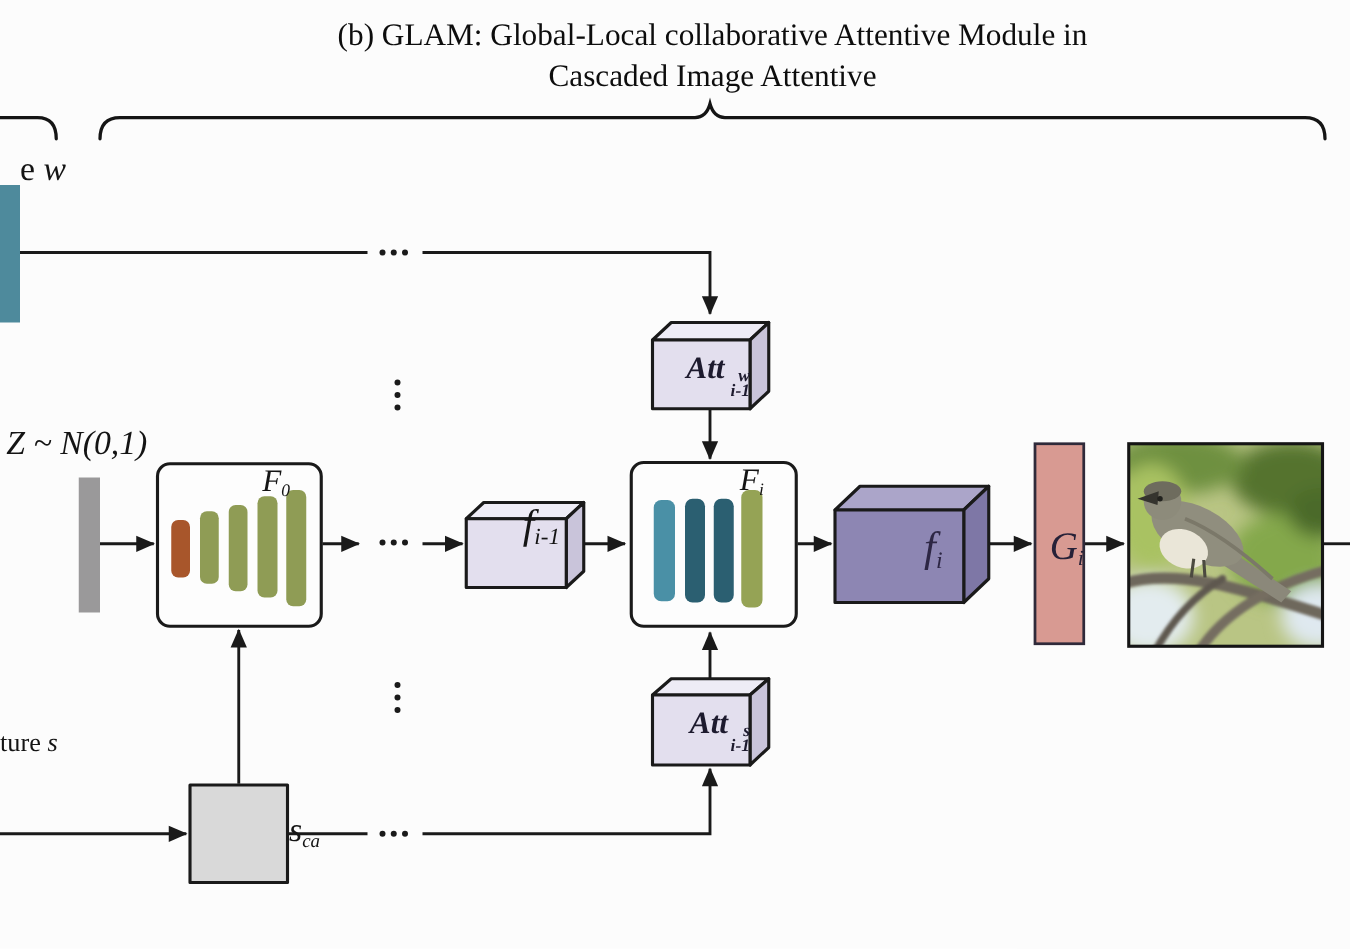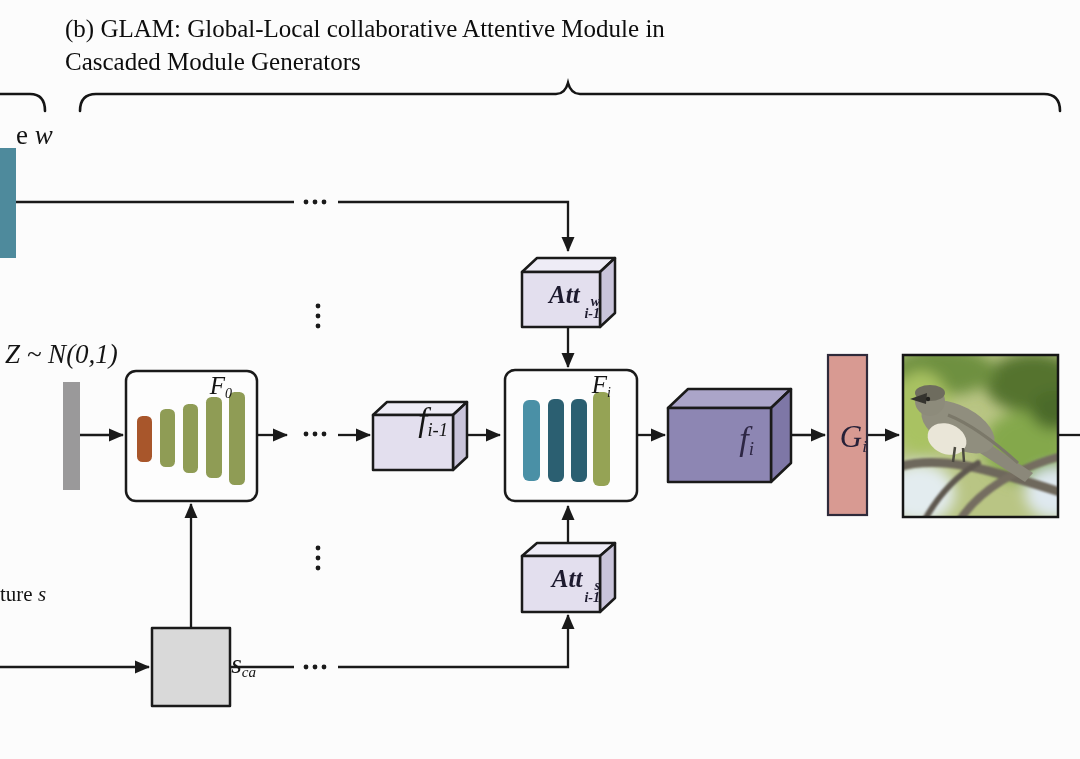--- a/index.html
+++ b/index.html
@@ -7,42 +7,42 @@
     position:relative; width:1080px; height:759px;
     background:#fcfcfc; overflow:hidden;
     font-family:"Liberation Serif","DejaVu Serif",serif;
     color:#111;
   }
   .lbl { position:absolute; z-index:2; white-space:nowrap; color:#141414; }
   .center { text-align:right; }
   .math { font-style:italic; }
   .sb { font-size:0.56em; font-style:italic; vertical-align:-0.28em; }
   .title { position:absolute; left:65px; top:12px; width:1010px; z-index:2;
-           font-size:25px; line-height:33px; color:#0d0d0d; }
+           font-size:25px; line-height:33px; text-align:center; color:#0d0d0d; }
   .att-lbl { font-size:25px; font-weight:600; font-style:italic; color:#1d1a2e; }
   .supsub { display:inline-flex; flex-direction:column; font-size:14px;
             line-height:12px; font-style:italic; font-weight:600;
             margin-left:2px; transform:translateY(3px); }
   .supsub .sup { margin-left:9px; }
   .supsub .sub { margin-left:0px; }
   .shape { stroke:#1a1a1a; stroke-width:2.5; stroke-linejoin:round; }
   .flow  { stroke:#1a1a1a; stroke-width:2.3; fill:none; }
   .brace { stroke:#151515; stroke-width:2.6; fill:none; stroke-linecap:round; }
   .dot   { fill:#1a1a1a; }
   .gi-stroke { stroke:#2f2a3a; stroke-width:2.2; }
   .frame { stroke:#151515; stroke-width:2.5; fill:none; }
 </style>
 </head>
 <body>
 
 <div class="canvas">
 
   <div class="title">
     <div>(b) GLAM: Global-Local collaborative Attentive Module in</div>
-    <div>Cascaded Module Generators</div>
+    <div>Cascaded Image Attentive</div>
   </div>
 
   <svg width="1080" height="759" viewBox="0 0 1080 759" style="position:absolute;left:0;top:0;z-index:1">
     <defs>
       <marker id="arrow" markerUnits="userSpaceOnUse" markerWidth="18" markerHeight="16" refX="15" refY="8" orient="auto">
         <path d="M1,1.5 L16,8 L1,14.5 Z" fill="#1a1a1a"></path>
       </marker>
       <filter id="blur7" x="-60%" y="-60%" width="220%" height="220%">
         <feGaussianBlur stdDeviation="7"></feGaussianBlur>
       </filter>

